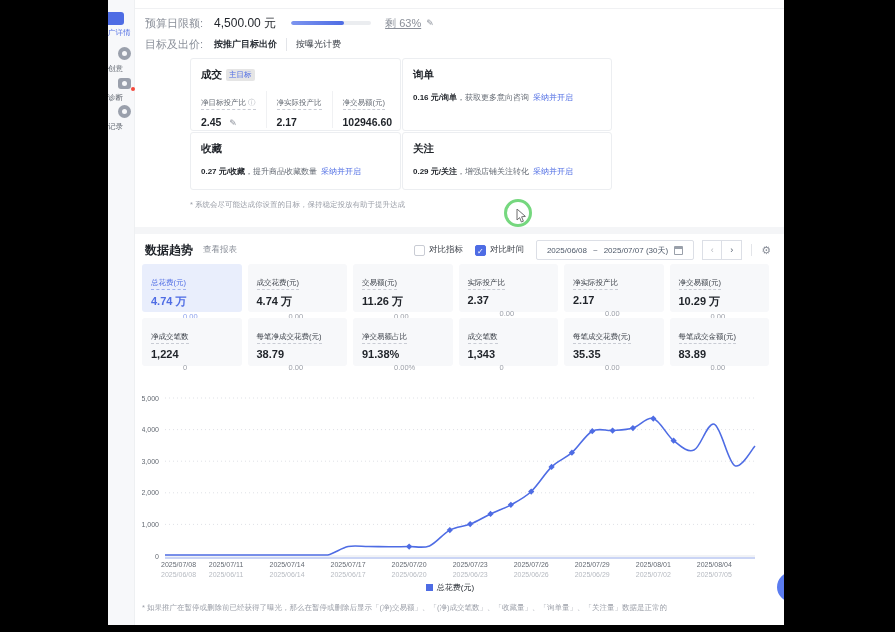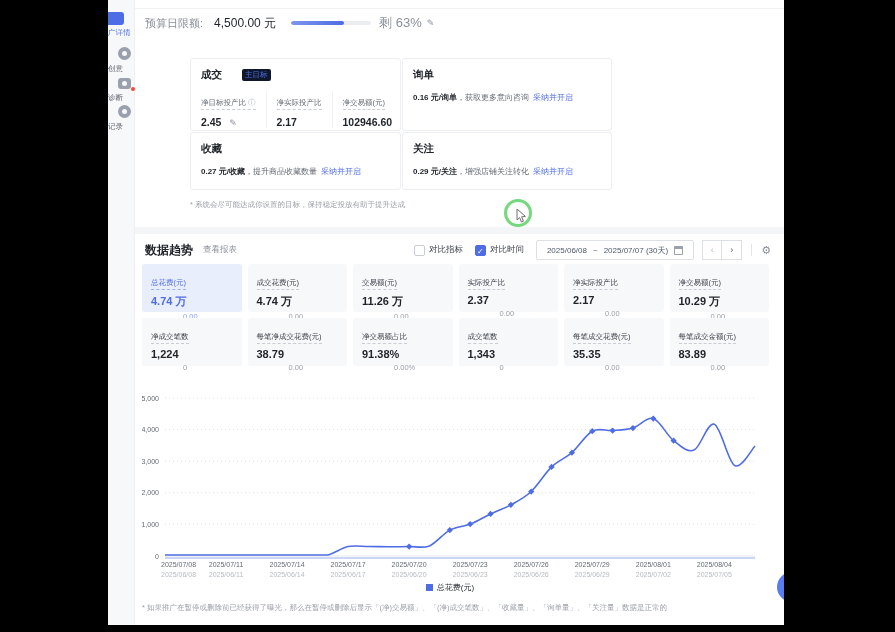--- a/index.html
+++ b/index.html
@@ -31,37 +31,37 @@
   .topline { position:absolute; left:27px; top:8px; width:649px; height:0;
     border-top:1px solid #f0f1f3; }
   .row-label { font-size:11px; color:#8a8f99; }
   .budget-row { position:absolute; left:37px; top:16px; width:620px; height:14px;
     display:flex; align-items:center; }
   .budget-value { font-size:12px; font-weight:normal; color:#1f2329; margin-left:11px; }
   .progress { width:80px; height:4px; border-radius:2px; background:#ebedf0;
     margin-left:15px; position:relative; overflow:hidden; }
   .progress-fill { position:absolute; left:0; top:0; height:4px; border-radius:2px;
     background:linear-gradient(90deg,#7d95ef,#4e6ce4); }
-  .remaining { font-size:13px; color:#8a8f99; margin-left:8px; }
+  .remaining { font-size:11px; color:#8a8f99; margin-left:14px;text-decoration:underline; }
   .edit-icon { font-size:9px; color:#8a8f99; margin-left:5px; cursor:pointer; }
   .bidding-row { position:absolute; left:37px; top:37px; display:flex; align-items:center; }
   .bid-opt { font-size:9px; color:#2a2f36; font-weight:bold; margin-left:11px; }
   .bid-opt.alt { font-weight:normal; color:#3a3f47; margin-left:0;
     padding-left:9px; border-left:1px solid #e3e5e9; margin-left:9px; }
 
   
   .goal-grid { position:absolute; left:82px; top:58px; width:428px;
     display:grid; grid-template-columns:211px 210px; grid-template-rows:73px 58px;
     gap:1px;border-radius:31px; }
   .goal-card { background:#fff; border:1px solid #eceef1; border-radius:3px;
     padding:9px 10px; position:relative; }
   .goal-title-row { display:flex; align-items:center; }
   .goal-title { font-size:10.5px; font-weight:bold; color:#1f2329; }
-  .goal-badge { font-size:7.5px; color:#4e6ce4; background:#0f172a; border-radius:2px;
-    padding:1px 3px; margin-left:20px; }
+  .goal-badge { font-size:7.5px; color:#4e6ce4; background:#e5e5e5; border-radius:2px;
+    padding:1px 3px; margin-left:4px; }
   .goal-cols { display:flex; margin-top:9px; }
   .goal-col { padding-right:10px; margin-right:10px; border-right:1px solid #f0f1f3; }
   .goal-col:last-child { border-right:none; margin-right:0; }
   .m-label { font-size:7.5px; color:#646a73; border-bottom:1px dashed #c9ccd4;
     padding-bottom:1px; display:inline-block; white-space:nowrap; }
   .info-icon { font-size:7.5px; color:#b0b4bb; margin-left:2px; }
   .m-value { font-size:10.5px; font-weight:bold; color:#1f2329; margin-top:6px; }
   .goal-desc { font-size:8px; color:#646a73; margin-top:10px; white-space:nowrap; }
   .goal-desc b { color:#1f2329; }
   .adopt-link { font-size:8px; color:#4e6ce4; margin-left:4px; cursor:pointer; }
@@ -155,20 +155,25 @@
     <div class="budget-row">
       <span class="row-label">预算日限额:</span>
       <span class="budget-value">4,500.00 元</span>
       <span class="progress">
         <span class="progress-fill" id="budget-fill" style="width: 66%;"></span>
       </span>
       <span class="remaining">剩 63%</span>
       <span class="edit-icon">✎</span>
     </div>
 
+    <div class="bidding-row">
+      <span class="row-label">目标及出价:</span>
+      <span class="bid-opt">按推广目标出价</span>
+      <span class="bid-opt alt">按曝光计费</span>
+    </div>
 
     <div class="goal-grid">
       <div class="goal-card">
         <div class="goal-title-row">
           <span class="goal-title">成交</span>
           <span class="goal-badge">主目标</span>
         </div>
         <div class="goal-cols">
           <div class="goal-col">
             <span class="m-label"><span>净目标投产比</span><span class="info-icon">ⓘ</span></span>

